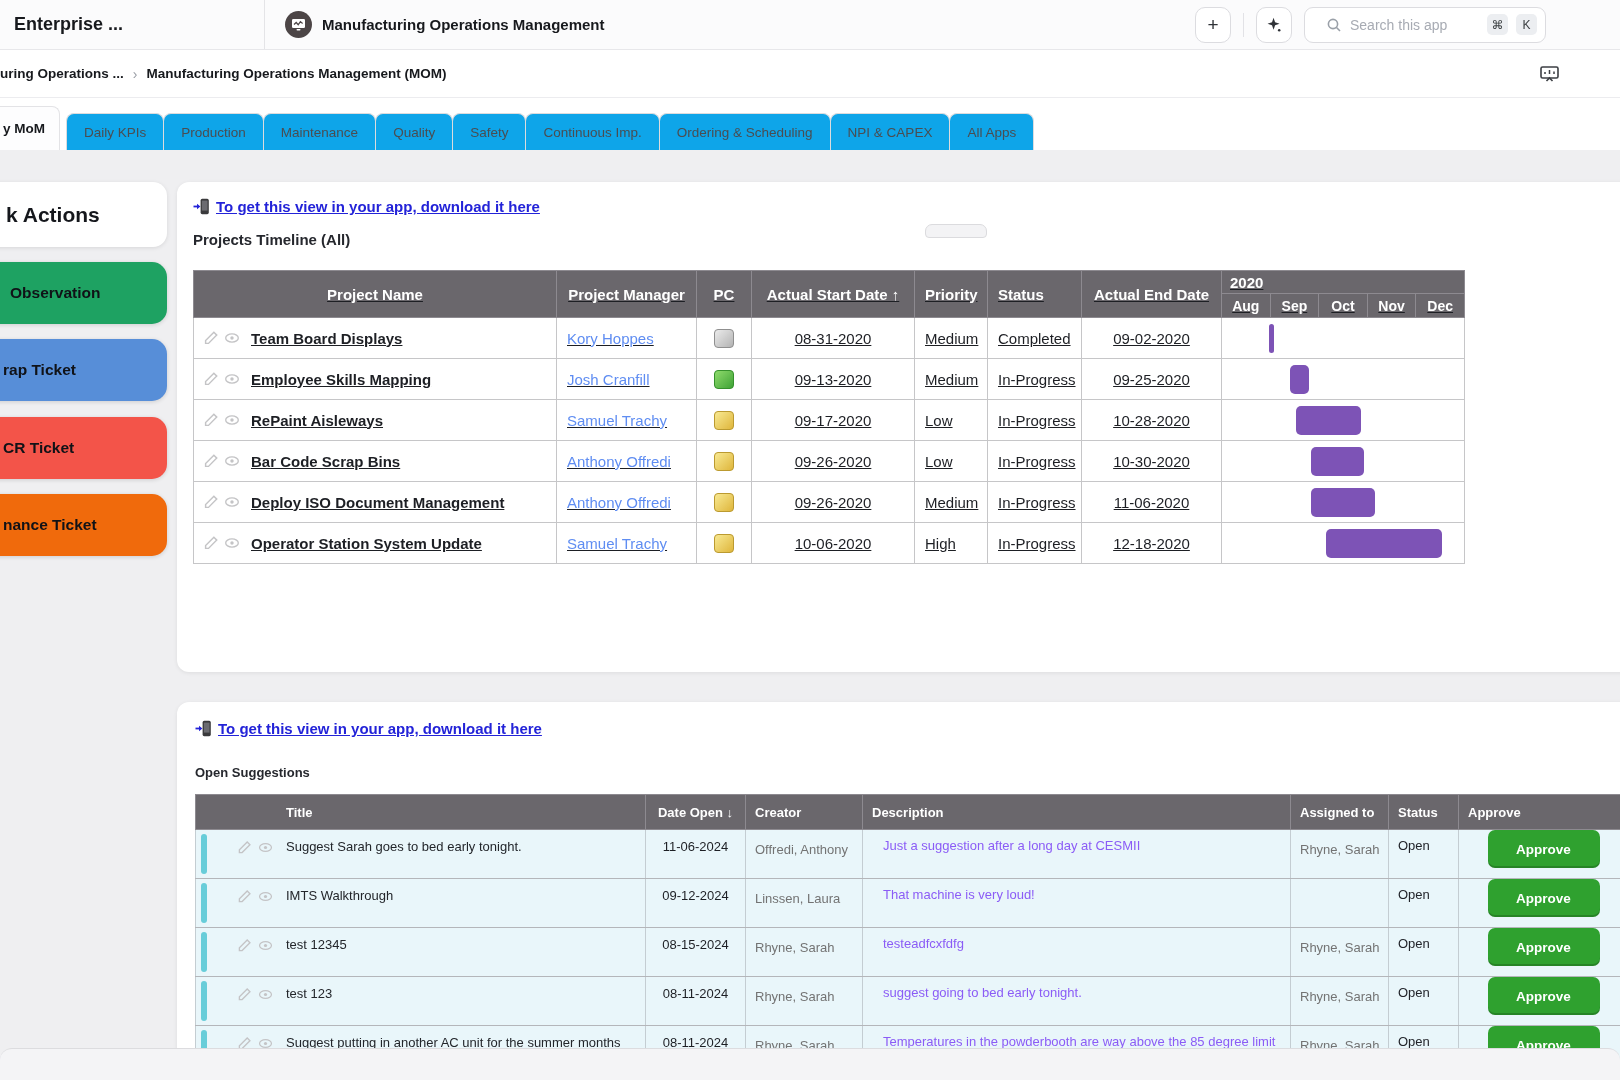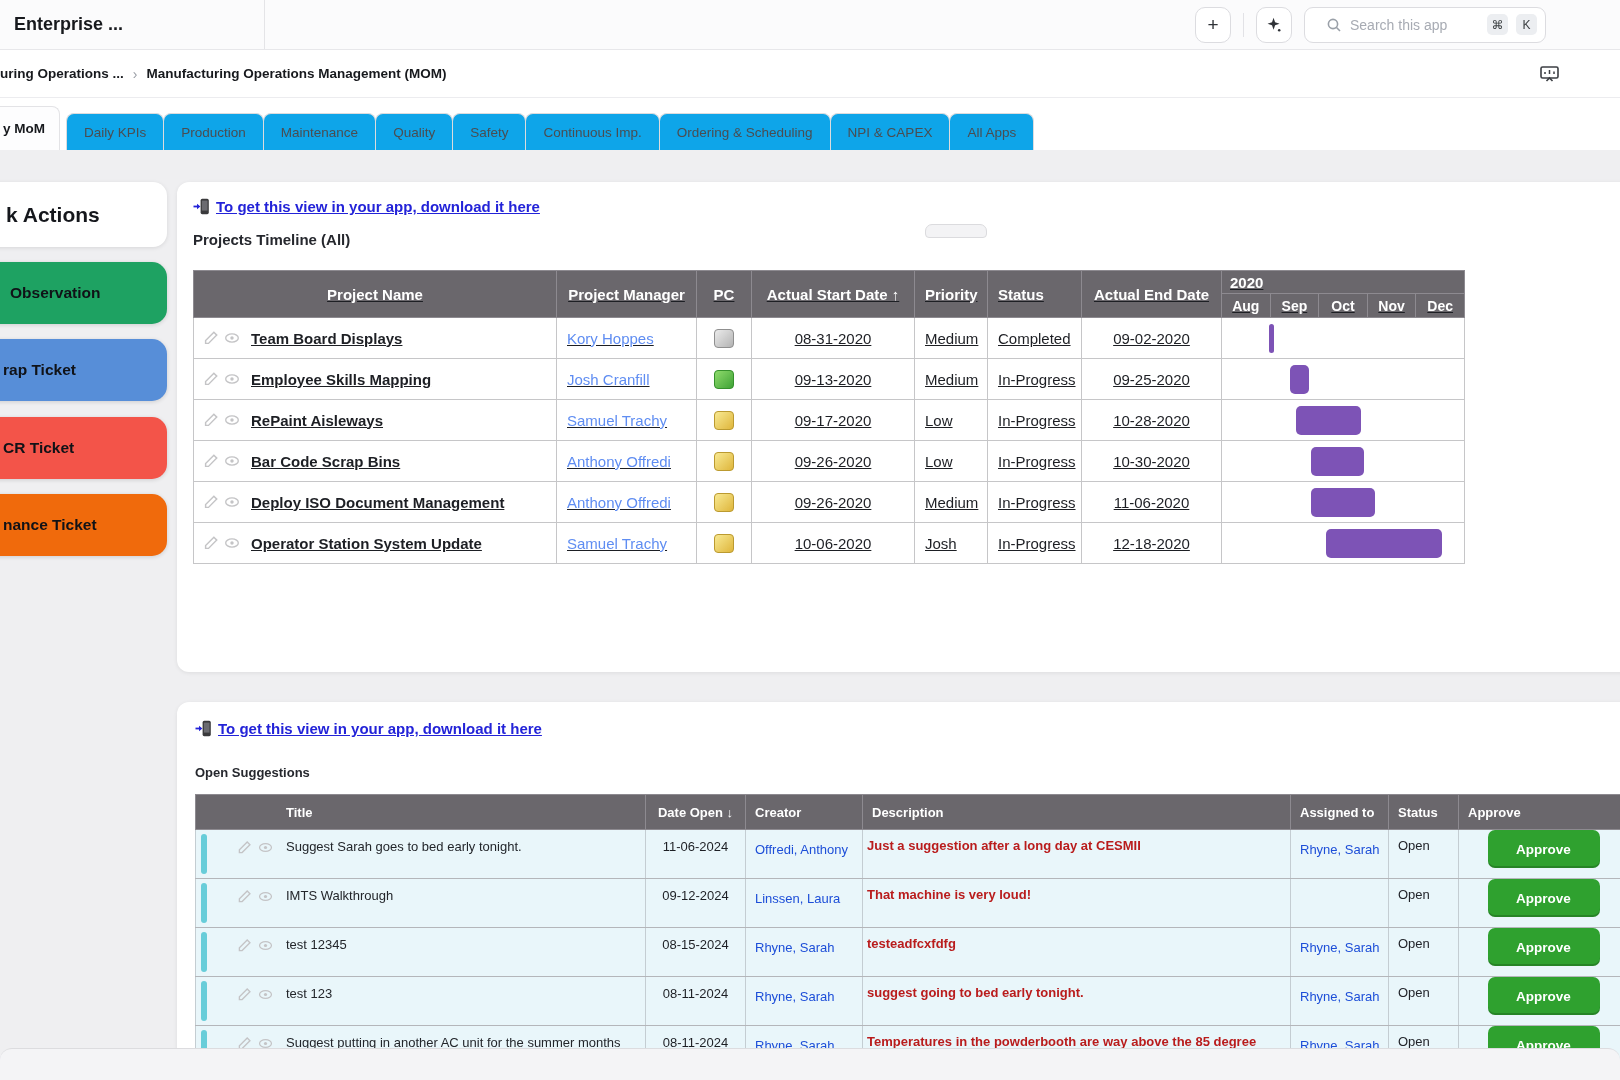--- a/index.html
+++ b/index.html
@@ -108,37 +108,46 @@
     text-align:left; padding-left:9px; border-color:#8d8a90; }
   .stable thead th.h-title { padding-left:90px; }
   .stable thead th.h-date { text-align:center; padding-left:0; }
   .stable tbody td { height:49px; background:#e9f6fa; vertical-align:top; font-size:13px;
     border-top:1px solid #b4b6ba; border-bottom:1px solid #b4b6ba; }
   .s-title-cell { position:relative; padding:9px 6px 0 90px; color:#23262b; }
   .s-accent { position:absolute; left:5px; top:4px; bottom:4px; width:6px; border-radius:4px;
     background:var(--teal,#68cdd9); }
   .s-icons { position:absolute; left:40px; top:9px; display:flex; gap:3px; }
   .s-date { text-align:center; padding-top:9px; font-size:13.5px; color:#1d1f24; }
-  .s-link { color:#1d4ed8; padding:12px 0 0 9px; }
-  .s-desc { padding:8px 8px 0 4px; font-weight:700; color:#b91c1c; font-size:13.5px; }
+  .s-link { color:#737373; padding:12px 0 0 9px; }
+  .s-desc { padding:8px 8px 0 20px; font-weight:400; color:#8b5cf6; font-size:13.5px; }
   .s-status { padding:8px 0 0 9px; font-size:14px; color:#22242a; }
   .s-approve { text-align:center; vertical-align:middle; }
   .approve-btn { width:112px; height:38px; background:var(--green,#2fa12f); color:#fff; font-weight:bold;
     font-size:13.5px; border:none; border-radius:7px; box-shadow:inset 0 -2px 0 rgba(0,0,0,.18);
     cursor:pointer; font-family:"Liberation Sans",sans-serif; }
 
   
   .bottom-strip { position:absolute; left:0; top:1048px; width:1620px; height:32px; background:#f4f4f6;
     border-top:1px solid #dcdcdf; border-radius:12px 12px 0 0; z-index:20; }
 </style>
 </head>
 <body>
 
 <div class="topbar">
   <div class="workspace">Enterprise ...</div>
+  <div class="appid">
+    <svg class="appicon" viewBox="0 0 27 27">
+      <circle cx="13.5" cy="13.5" r="13.5" fill="#4c4546"></circle>
+      <rect x="7" y="8" width="13" height="9" rx="1.2" fill="#ffffff"></rect>
+      <polyline points="9,13.5 11.2,11.5 13.2,13.8 15.4,10.6 17.6,12.4" fill="none" stroke="#4c4546" stroke-width="1.3"></polyline>
+      <rect x="11.5" y="18" width="4" height="1.6" rx="0.8" fill="#ffffff"></rect>
+    </svg>
+    <div class="apptitle">Manufacturing Operations Management</div>
+  </div>
   <div class="tb-right">
     <div class="sqbtn">
         <span>+</span>
       </div>
     <div class="tb-div"></div>
     <div class="sqbtn">
       <svg width="18" height="18" viewBox="0 0 20 20">
         <path d="M9.5 2l1.7 5 5 1.7-5 1.7-1.7 5-1.7-5-5-1.7 5-1.7z" fill="#2f3237"></path>
         <circle cx="15.8" cy="15.8" r="1.4" fill="#2f3237"></circle>
       </svg>
@@ -406,21 +415,21 @@
                       <circle cx="10" cy="10" r="1.9" fill="#c4c4c6"></circle>
                     </svg>
         </span>
       </span>
       <span class="pname">Operator Station System Update</span>
     </span>
             </td>
     <td><a class="mgr">Samuel Trachy</a></td>
     <td class="c-pc"><span class="pcbox pc-yellow"></span></td>
     <td class="c-date">10-06-2020</td>
-    <td class="c-left">Josh</td>
+    <td class="c-left">High</td>
     <td class="c-left">In-Progress</td>
     <td class="c-date">12-18-2020</td>
     <td class="c-gantt">
               <span class="gbar" style="left: 43.1373%; width: 47.7124%;"></span>
             </td>
   </tr>
 </tbody>
     </table>
   </div>
 

